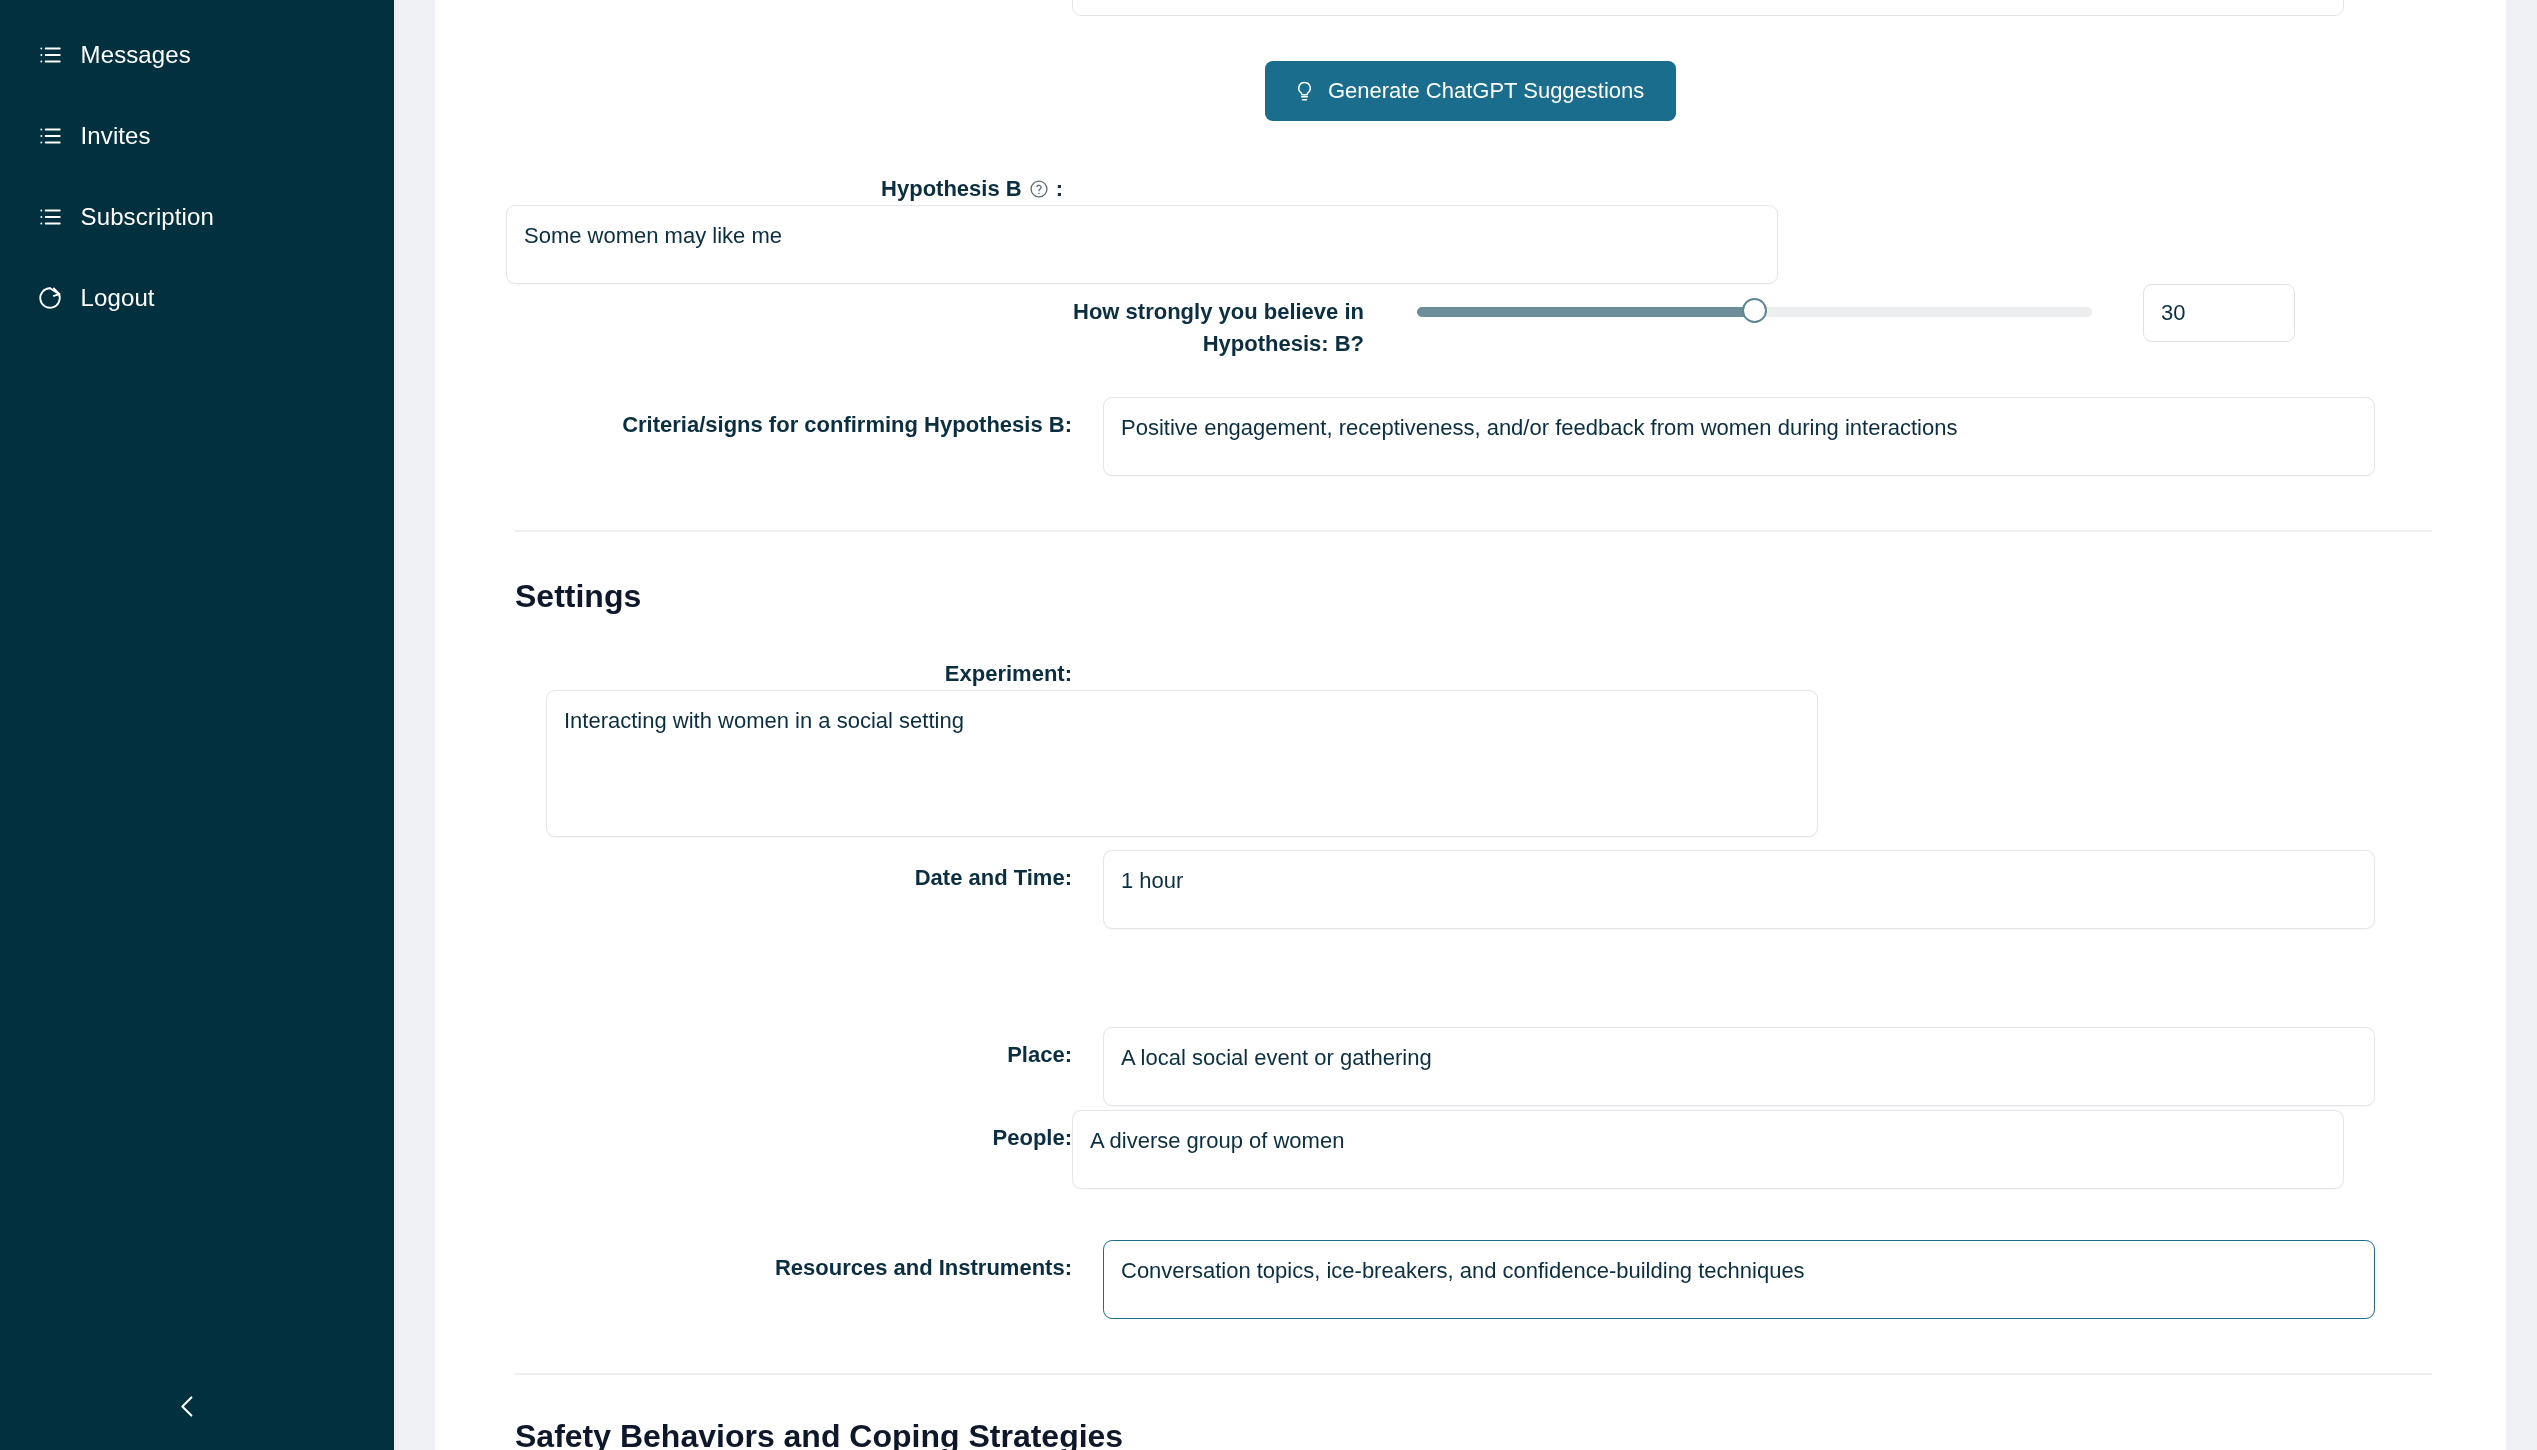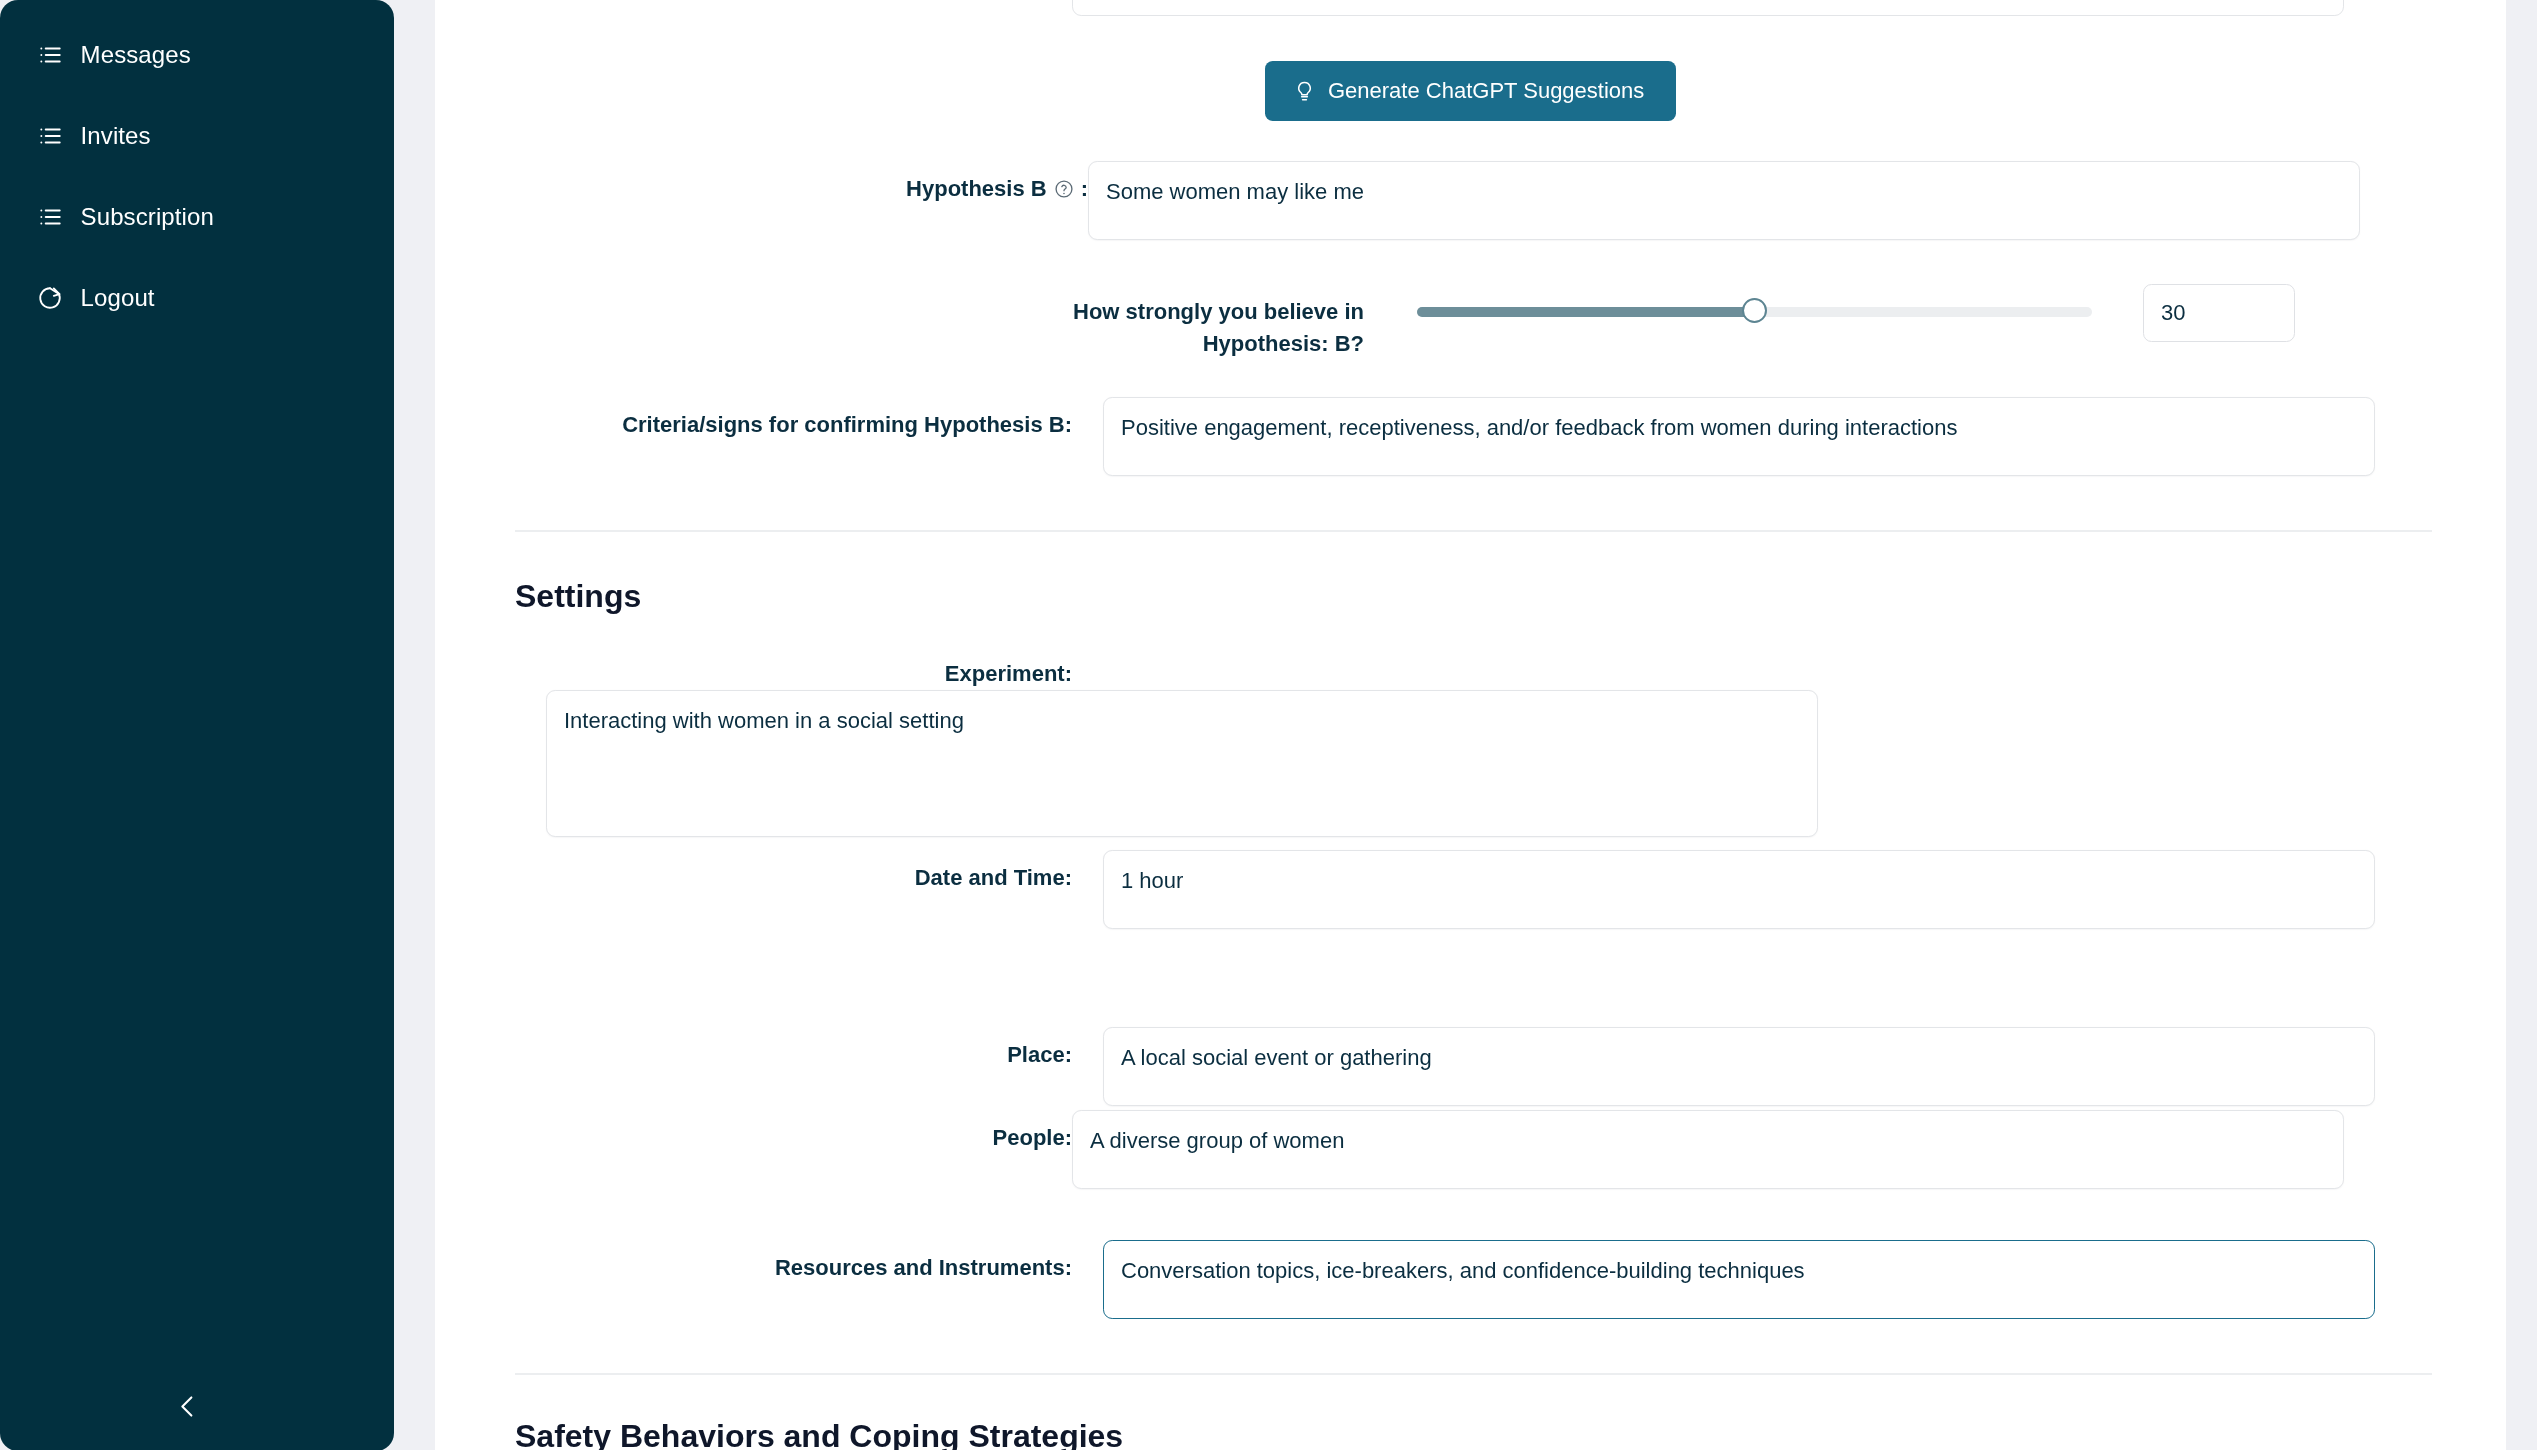--- a/index.html
+++ b/index.html
@@ -21,21 +21,20 @@
   }
 
   
   .sidebar {
     position: absolute;
     left: 0; top: 0;
     width: 394px;
     height: 1451px;
     background: #02303f;
     color: #ffffff;
-    border-radius: 18px;
   }
 
   .nav-list {
     position: absolute;
     left: 0; top: 32px;
     width: 394px;
     list-style: none;
   }
 
   .nav-item {
@@ -341,21 +340,21 @@
           <svg width="23" height="23" viewBox="0 0 24 24" fill="none" stroke="#ffffff" stroke-width="1.6" stroke-linecap="round" stroke-linejoin="round">
             <path d="M9 17.5h6"></path>
             <path d="M10 20.5h4"></path>
             <path d="M12 2.5a6 6 0 0 0-3.6 10.8c.5.4.8 1 .8 1.6v.6h5.6v-.6c0-.6.3-1.2.8-1.6A6 6 0 0 0 12 2.5z"></path>
           </svg>
         </span>
         <span>Generate ChatGPT Suggestions</span>
       </button>
     </div>
 
-    <div class="row" style="left:96px; top:161px; width:1917px;">
+    <div class="row" style="left:71px; top:161px; width:1917px;flex-direction:column;">
       <div class="field-label" style="width:557px; padding-top:12.3px;">
         <span>Hypothesis B</span>
         <span class="help-icon">
           <svg width="20" height="20" viewBox="0 0 24 24" fill="none" stroke="#5b6a75" stroke-width="1.6" stroke-linecap="round">
             <circle cx="12" cy="12" r="9.5"></circle>
             <path d="M9.4 9.2a2.7 2.7 0 0 1 5.2.9c0 1.8-2.6 2.2-2.6 3.9"></path>
             <circle cx="12" cy="17.4" r="0.95" fill="#5b6a75" stroke="none"></circle>
           </svg>
         </span>
         <span>:</span>

